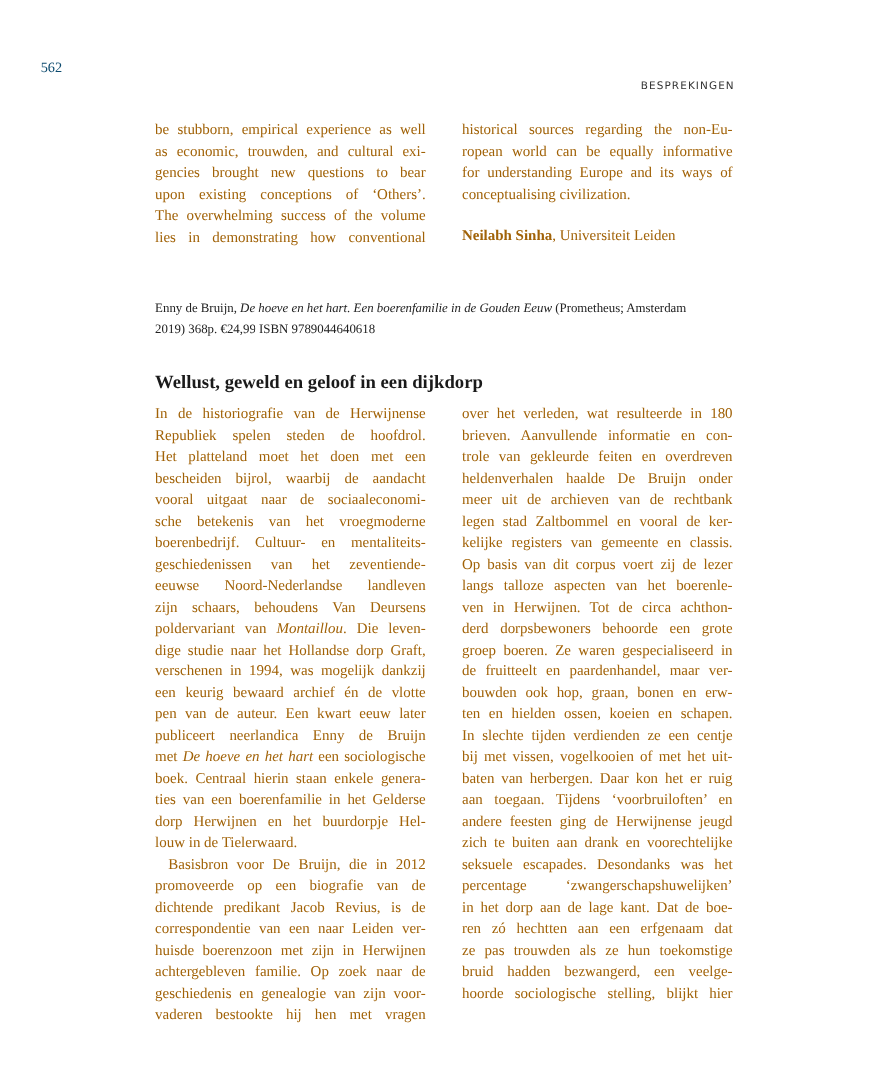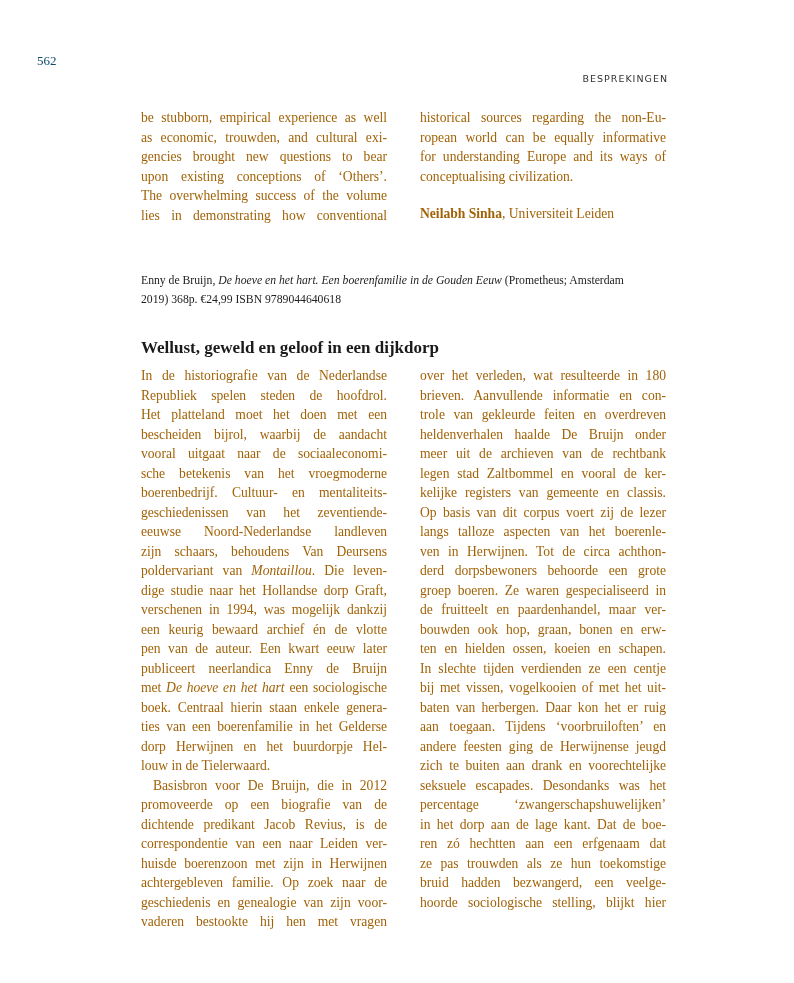--- a/index.html
+++ b/index.html
@@ -78,21 +78,21 @@
 </div>
 
 <div class="citation">
   <span>Enny de Bruijn, </span><i>De hoeve en het hart. Een boerenfamilie in de Gouden Eeuw</i><span> (Prometheus; Amsterdam</span><br>
   <span>2019) 368p. €24,99 ISBN 9789044640618</span>
 </div>
 
 <div class="review-title">Wellust, geweld en geloof in een dijkdorp</div>
 
 <div class="col col-left body-top">
-  <span class="ln">In de historiografie van de Nederlandse</span>
+  <span class="ln">In de historiografie van de Herwijnense</span>
   <span class="ln">Republiek spelen steden de hoofdrol.</span>
   <span class="ln">Het platteland moet het doen met een</span>
   <span class="ln">bescheiden bijrol, waarbij de aandacht</span>
   <span class="ln">vooral uitgaat naar de sociaaleconomi-</span>
   <span class="ln">sche betekenis van het vroegmoderne</span>
   <span class="ln">boerenbedrijf. Cultuur- en mentaliteits-</span>
   <span class="ln">geschiedenissen van het zeventiende-</span>
   <span class="ln">eeuwse Noord-Nederlandse landleven</span>
   <span class="ln">zijn schaars, behoudens Van Deursens</span>
   <span class="ln"><span>poldervariant van </span><i>Montaillou</i><span>. Die leven-</span></span>

